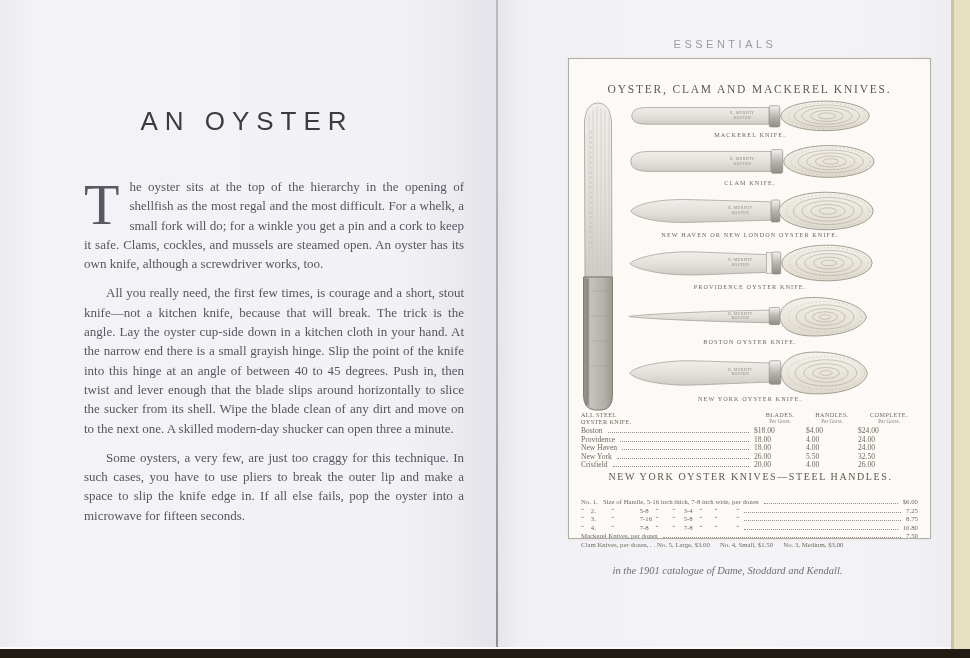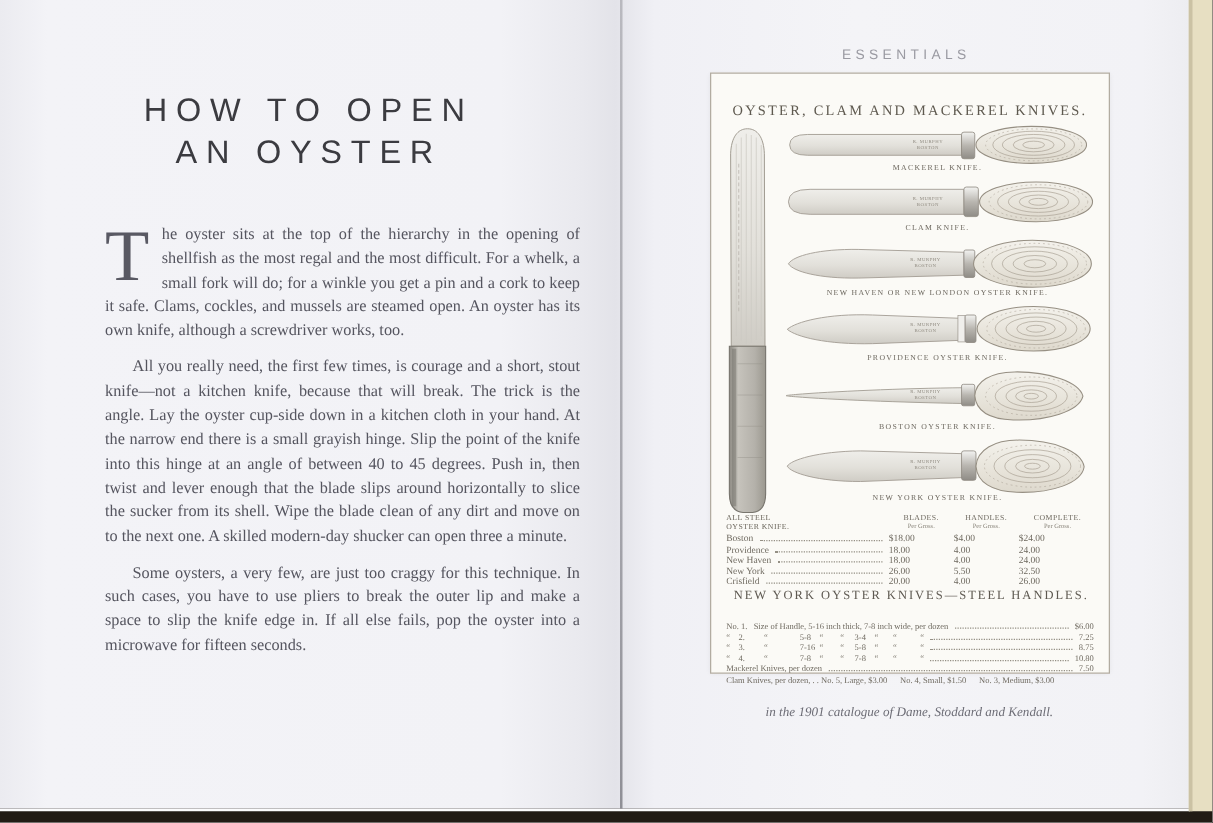--- a/index.html
+++ b/index.html
@@ -27,21 +27,21 @@
   .dropcap{float:left;font-size:58px;line-height:46px;padding:5px 10px 0 0;color:#595963;}
   .pagenum{position:absolute;font-size:9px;letter-spacing:1px;color:#85858d;margin-top:44px;}
   .pagenum.left{left:233px;top:622px;width:40px;text-align:center;}
   .pagenum.right{left:703px;top:625px;width:40px;}
 
   
   .running-head{position:absolute;left:600px;top:6px;width:250px;text-align:center;
     font-family:"Liberation Sans",sans-serif;font-size:11px;letter-spacing:3.5px;color:#9a9aa2;margin-top:32px;}
 
   .plate{position:absolute;left:568px;top:58px;width:318px;height:479px;
-    background:#fbfaf6;border:1px solid #b2aca1;box-shadow:0 0 4px rgba(0,0,0,.06);}
+    background:#fbfaf6;border:1px solid #b2aca1;box-shadow:0 0 4px rgba(0,0,0,.06);padding-left:43px;}
   .plate-title{position:absolute;left:0;top:24px;width:100%;text-align:center;
     font-size:11.5px;letter-spacing:1.8px;color:#5e594f;white-space:nowrap;}
 
   .vknife{position:absolute;left:9px;top:42px;}
 
   .knife-col{position:absolute;left:54px;top:37px;width:254px;}
   .knife-row{text-align:center;margin-bottom:1px;}
   .knife-row svg{display:block;margin:0 auto;}
   .knife-label{display:block;font-size:6.2px;letter-spacing:1.1px;color:#6e6960;
     line-height:8px;margin:-2px 0 2px 0;white-space:nowrap;}
@@ -97,21 +97,21 @@
           <stop offset="0.7" stop-color="#b4b1aa"></stop>
           <stop offset="1" stop-color="#9b988f"></stop>
       </linearGradient>
     </defs>
   </svg>
 
   <div class="book">
 
     <section>
       <h1 class="chapter-title" style="margin:0;font-weight:400;">
-        <span>HOW TO OPEN</span><br>
+        <br>
         <span>AN OYSTER</span>
       </h1>
       <div class="body-text">
         <p><span class="dropcap">T</span><span>he oyster sits at the top of the hierarchy in the opening of shellfish as the most regal and the most difficult. For a whelk, a small fork will do; for a winkle you get a pin and a cork to keep it safe. Clams, cockles, and mussels are steamed open. An oyster has its own knife, although a screwdriver works, too.</span></p>
         <p class="indent">All you really need, the first few times, is courage and a short, stout knife—not a kitchen knife, because that will break. The trick is the angle. Lay the oyster cup-side down in a kitchen cloth in your hand. At the narrow end there is a small grayish hinge. Slip the point of the knife into this hinge at an angle of between 40 to 45 degrees. Push in, then twist and lever enough that the blade slips around horizontally to slice the sucker from its shell. Wipe the blade clean of any dirt and move on to the next one. A skilled modern-day shucker can open three a minute.</p>
         <p class="indent">Some oysters, a very few, are just too craggy for this technique. In such cases, you have to use pliers to break the outer lip and make a space to slip the knife edge in. If all else fails, pop the oyster into a microwave for fifteen seconds.</p>
       </div>
       <div class="pagenum left">238</div>
     </section>
 

